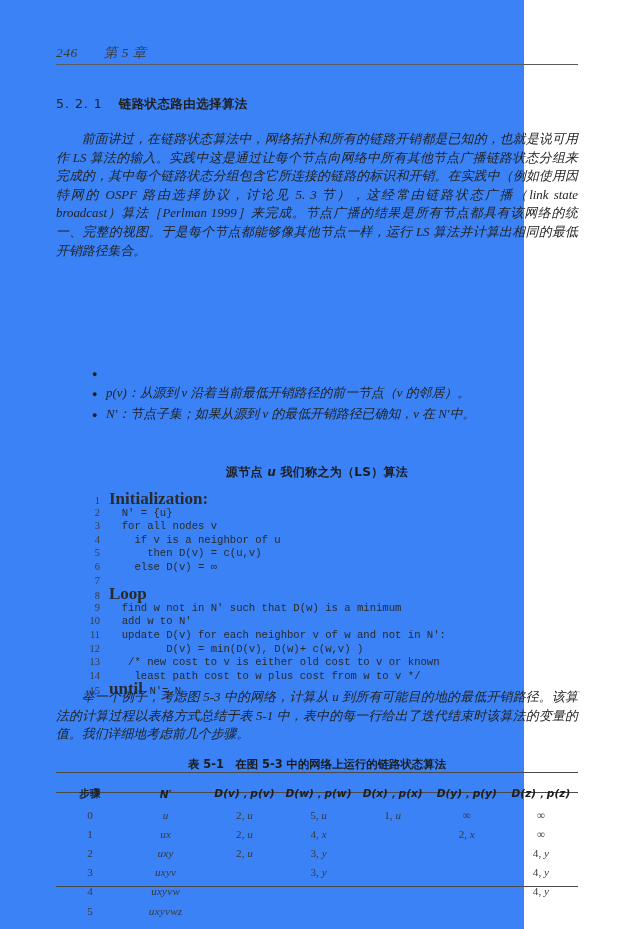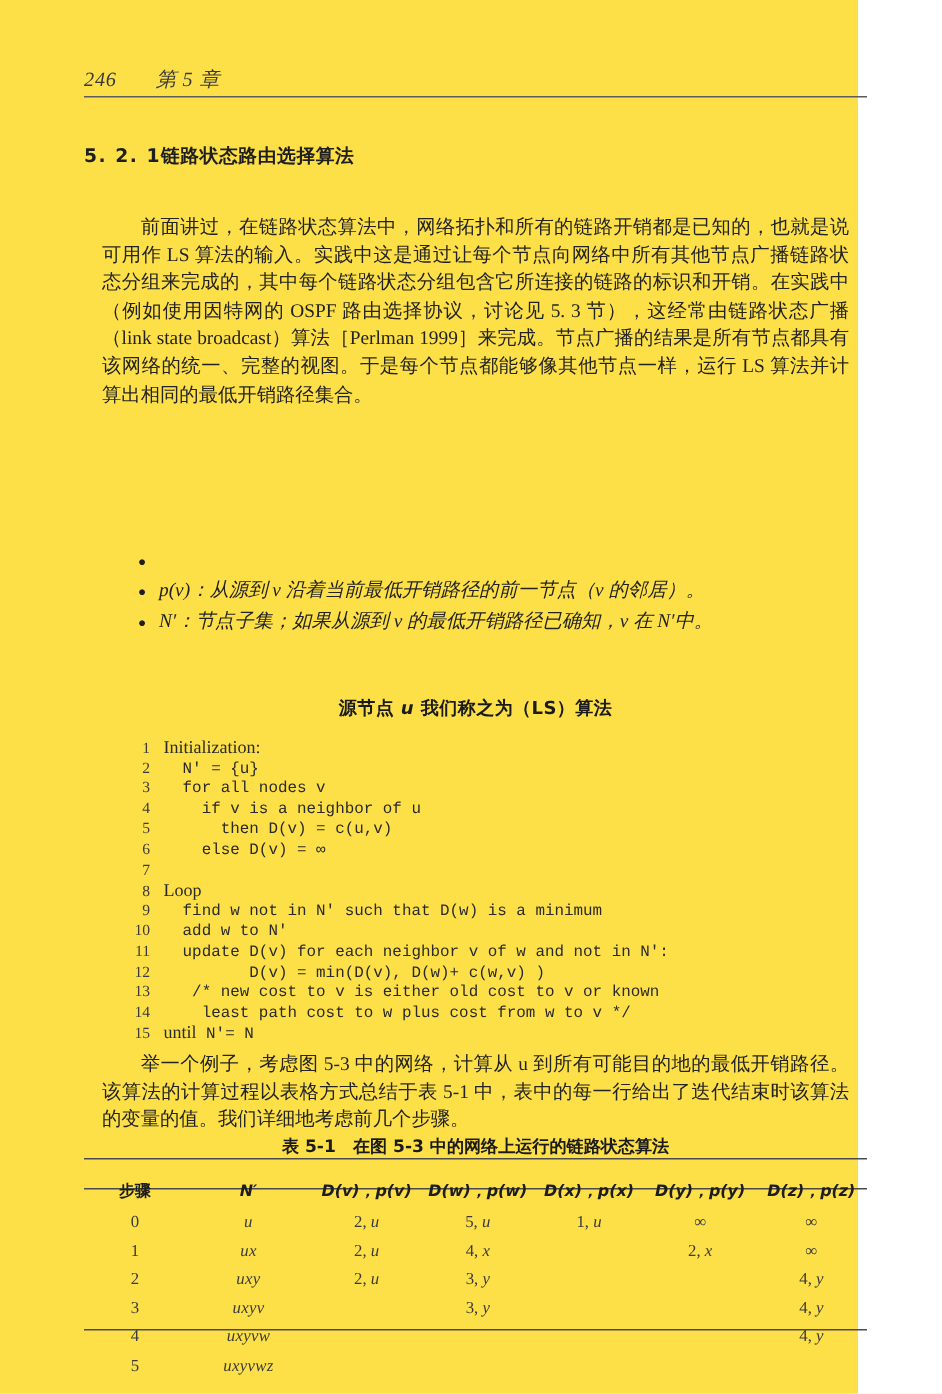--- a/index.html
+++ b/index.html
@@ -10,23 +10,23 @@
   body {
     width: 628px;
     height: 929px;
     font-family: "Liberation Serif", "DejaVu Serif", serif;
     color: #2b2b2b;
     position: relative;
     overflow: hidden;
   }
   .page {
     position: relative;
-    width: 572px;
+    width: 524px;
     height: 929px;
-    background: #fde047;
+    background: #3b82f6;
     padding: 0;
     box-sizing: border-box;
   }
 
   
   .runhead {
     position: absolute;
     left: 56px;
     top: 44px;
     width: 520px;
@@ -50,34 +50,34 @@
   .sec-head {
     position: absolute;
     left: 56px;
     top: 96px;
     font-family: "DejaVu Sans", "Liberation Sans", sans-serif;
     font-size: 12.5px;
     font-weight: bold;
     color: #1f1f1f;
     letter-spacing: 0.4px;
   }
-  .sec-head .num { font-weight: bold; letter-spacing: 1px;}
+  .sec-head .num { font-weight: normal; margin-right: 16px; letter-spacing: 1px;}
 
   
   .body-col {
     position: absolute;
     left: 56px;
     width: 522px;
     font-size: 12.9px;
     line-height: 18.6px;
     text-align: justify;
     text-justify: inter-ideograph;
     color: #232323;
   }
-  .body-col p { margin: 12px; text-indent: 2em; }
+  .body-col p { margin: 0; text-indent: 2em; font-style: italic; }
   .it { font-style: italic; }
 
   #para1 { top: 130px; }
   #para2 { top: 262px; }
 
   
   .bullets {
     position: absolute;
     left: 56px;
     top: 365px;
@@ -132,22 +132,22 @@
     display: inline-block;
     width: 22px;
     text-align: right;
     margin-right: 9px;
     font-family: "Liberation Serif", serif;
     font-size: 10.4px;
     color: #3a3a3a;
   }
   .code .kw {
     font-family: "Liberation Serif", serif;
-    font-weight: normal;
-    font-size: 12px;
+    font-weight: bold;
+    font-size: 17px;
   }
   .code-line { height: 13.6px; }
 
   #para4 { top: 688px; }
 
   
   .tbl-caption {
     position: absolute;
     left: 56px;
     top: 757px;

